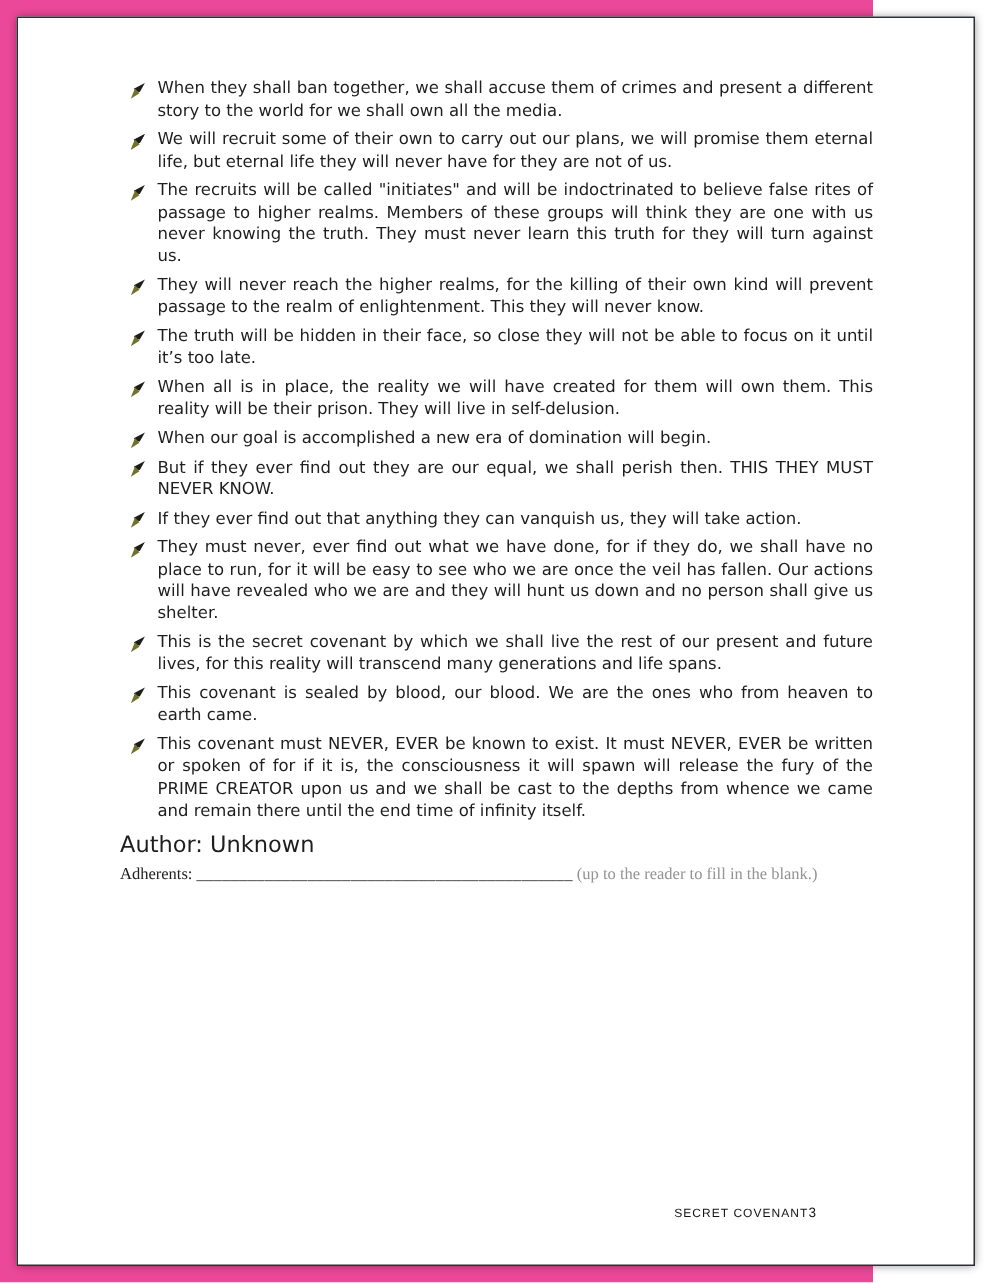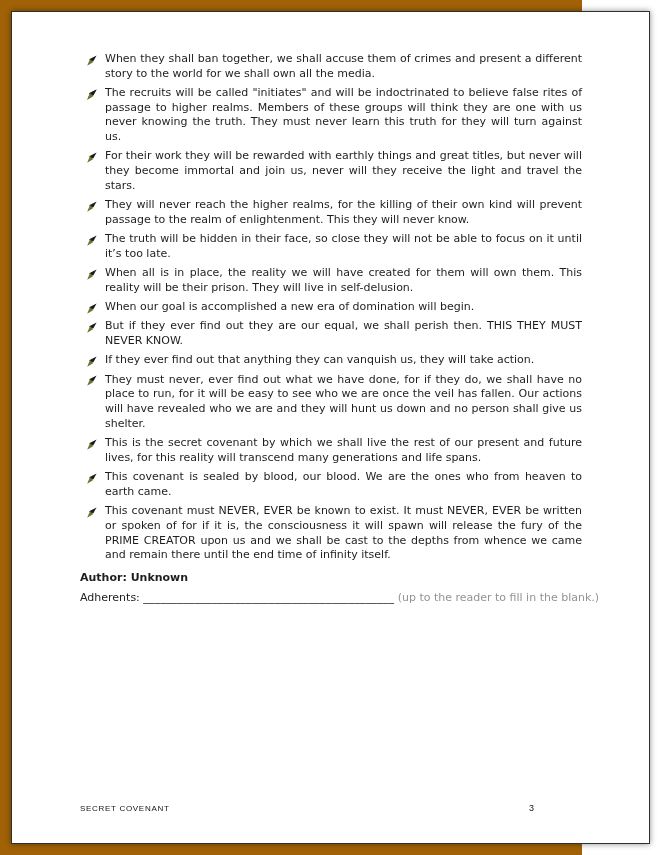--- a/index.html
+++ b/index.html
@@ -4,21 +4,21 @@
 <style>
   * { margin: 0; padding: 0; box-sizing: border-box; }
   html, body {
     width: 665px; height: 855px;
     font-family: "DejaVu Sans", sans-serif;
     overflow: hidden;
   }
   .backdrop {
     position: relative;
     width: 582px; height: 855px;
-    background: #a16207;
+    background: #ec4899;
   }
   .paper {
     position: absolute;
     left: 11px; top: 11px;
     width: 639px; height: 833px;
     background: #ffffff;
     border: 1px solid #2c2f33;
     box-shadow: 0 0 6px rgba(0,0,0,0.45);
   }
   .content {
@@ -39,49 +39,48 @@
     text-align: justify;
   }
   .bullet {
     position: absolute;
     left: 0; top: 2.5px;
     width: 10px; height: 11px;
     display: inline-block;
   }
   .author {
     margin: 8px 67px 0 68px;
-    font-size: 11px;
+    font-size: 15px;
     line-height: 14.7px;
     color: #1e1e1e;
-    font-weight: bold;
   }
   .adherents {
     margin: 5px 40px 0 68px;
     font-size: 11px;
     line-height: 14.7px;
     color: #1e1e1e;
     white-space: nowrap;
+    font-family: Liberation Serif, serif;
   }
   .adherents .blank {
     color: #1e1e1e;
     letter-spacing: 0.2px;
   }
   .adherents .note {
     color: #939393;
   }
   .footer {
     position: absolute;
     top: 791px;
-    left: 68px; right: 115px;
+    left: 68px; right: 105px;
     display: flex;
-    justify-content: space-between;
+    justify-content: flex-end;
     align-items: baseline;
     font-family: "Liberation Sans", sans-serif;
     color: #141414;
-    gap: 16px;
   }
   .footer .footer-title {
     font-size: 8px;
     letter-spacing: 0.7px;
   }
   .footer .footer-page {
     font-size: 9px;
   }
 </style>
 </head>
@@ -106,40 +105,40 @@
 
   <li class="covenant-item">
     <span class="bullet">
       <svg width="10" height="11" viewBox="0 0 10 11" aria-hidden="true">
         <path class="b-black" d="M2.2 4.2 L9.6 0.4 L6.2 6.4 L4.0 6.2 Z" fill="#1c1c1a"></path>
         <path class="b-olive" d="M0.2 10.8 L3.0 4.0 L6.0 7.2 Z" fill="#72722b"></path>
       </svg>
     </span>
   </li>
 
+  <li class="covenant-item">
+    <span class="bullet">
+      <svg width="10" height="11" viewBox="0 0 10 11" aria-hidden="true">
+        <path class="b-black" d="M2.2 4.2 L9.6 0.4 L6.2 6.4 L4.0 6.2 Z" fill="#1c1c1a"></path>
+        <path class="b-olive" d="M0.2 10.8 L3.0 4.0 L6.0 7.2 Z" fill="#72722b"></path>
+      </svg>
+    </span>
+    <span class="item-text">We will recruit some of their own to carry out our plans, we will promise them eternal life, but eternal life they will never have for they are not of us.</span>
+  </li>
 
   <li class="covenant-item">
     <span class="bullet">
       <svg width="10" height="11" viewBox="0 0 10 11" aria-hidden="true">
         <path class="b-black" d="M2.2 4.2 L9.6 0.4 L6.2 6.4 L4.0 6.2 Z" fill="#1c1c1a"></path>
         <path class="b-olive" d="M0.2 10.8 L3.0 4.0 L6.0 7.2 Z" fill="#72722b"></path>
       </svg>
     </span>
     <span class="item-text">The recruits will be called "initiates" and will be indoctrinated to believe false rites of passage to higher realms. Members of these groups will think they are one with us never knowing the truth. They must never learn this truth for they will turn against us.</span>
   </li>
 
-  <li class="covenant-item">
-    <span class="bullet">
-      <svg width="10" height="11" viewBox="0 0 10 11" aria-hidden="true">
-        <path class="b-black" d="M2.2 4.2 L9.6 0.4 L6.2 6.4 L4.0 6.2 Z" fill="#1c1c1a"></path>
-        <path class="b-olive" d="M0.2 10.8 L3.0 4.0 L6.0 7.2 Z" fill="#72722b"></path>
-      </svg>
-    </span>
-    <span class="item-text">For their work they will be rewarded with earthly things and great titles, but never will they become immortal and join us, never will they receive the light and travel the stars.</span>
-  </li>
 
   <li class="covenant-item">
     <span class="bullet">
       <svg width="10" height="11" viewBox="0 0 10 11" aria-hidden="true">
         <path class="b-black" d="M2.2 4.2 L9.6 0.4 L6.2 6.4 L4.0 6.2 Z" fill="#1c1c1a"></path>
         <path class="b-olive" d="M0.2 10.8 L3.0 4.0 L6.0 7.2 Z" fill="#72722b"></path>
       </svg>
     </span>
     <span class="item-text">They will never reach the higher realms, for the killing of their own kind will prevent passage to the realm of enlightenment. This they will never know.</span>
   </li>

